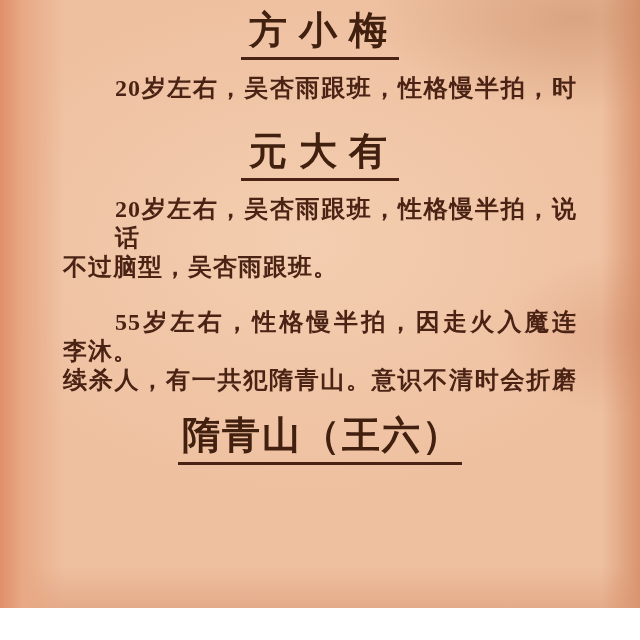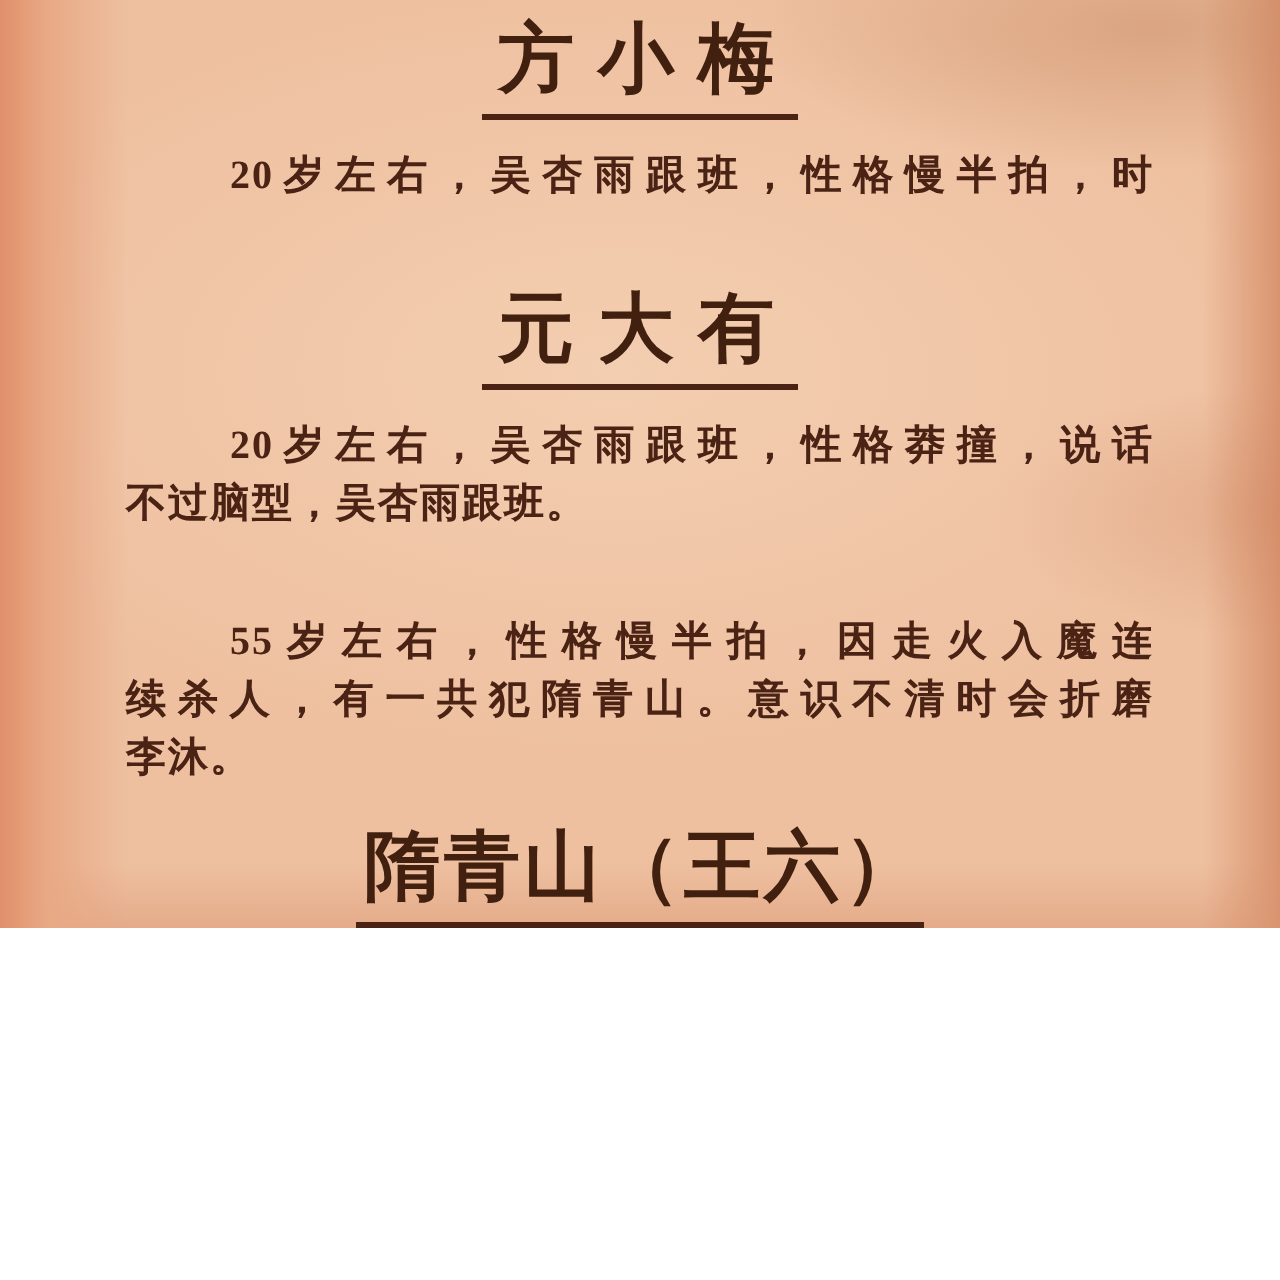--- a/index.html
+++ b/index.html
@@ -2,21 +2,21 @@
 <html><head>
 <meta charset="utf-8">
 <style>
   html, body { margin: 0; padding: 0; }
   body {
     width: 640px; height: 640px; overflow: hidden;
     font-family: "Liberation Serif", serif;
   }
   .canvas {
     position: relative;
-    width: 640px; height: 464px;
+    width: 640px; height: 608px;
     overflow: hidden;
     background:
       radial-gradient(45% 22% at 90% 3%, rgba(198,136,98,0.50), rgba(198,136,98,0) 70%),
       radial-gradient(30% 18% at 100% 55%, rgba(205,130,95,0.35), rgba(205,130,95,0) 75%),
       linear-gradient(90deg, #e0906a 0%, #e8a884 3.5%, rgba(240,195,164,0) 10%),
       linear-gradient(270deg, #d9946f 0%, rgba(240,195,164,0) 6%),
       linear-gradient(0deg, rgba(214,140,104,0.40) 0%, rgba(214,140,104,0) 7%),
       radial-gradient(80% 60% at 48% 40%, rgba(250,222,196,0.45), rgba(250,222,196,0) 70%),
       #eec0a0;
   }
@@ -32,25 +32,25 @@
     font-size: 38px;
     line-height: 44px;
     font-weight: 700;
     color: #42200f;
     letter-spacing: 12px;
     padding: 0 0 5px 8px;
     border-bottom: 3px solid #4a2315;
     white-space: nowrap;
   }
   .h.tight { letter-spacing: 2px; padding-left: 4px; }
-  .section + .section { margin-top: 40px; }
+  .section + .section { margin-top: 26px; }
   #section-4 { margin-top: 18px; }
   .para { margin: 0; }
   .line {
-    font-size: 20px;
+    font-size: 24px;
     line-height: 29px;
     font-weight: 600;
     letter-spacing: 1px;
     white-space: normal;
   }
   .line.justify { text-align: justify; text-align-last: justify; }
   .line.first { padding-left: 52px; }
 </style>
 </head>
 <body>
@@ -65,30 +65,30 @@
       <div class="para">
         <div class="line first justify">20岁左右，吴杏雨跟班，性格慢半拍，时</div>
       </div>
     </div>
 
     <div class="section" id="section-2">
       <div class="h-wrap">
         <span class="h">元大有</span>
       </div>
       <div class="para">
-        <div class="line first justify">20岁左右，吴杏雨跟班，性格莽撞，说话</div>
+        <div class="line first justify">20岁左右，吴杏雨跟班，性格慢半拍，说话</div>
         <div class="line">不过脑型，吴杏雨跟班。</div>
       </div>
     </div>
 
     <div class="section" id="section-3">
       <div class="para">
         <div class="line first justify">55岁左右，性格慢半拍，因走火入魔连</div>
+        <div class="line">李沐。</div>
         <div class="line justify">续杀人，有一共犯隋青山。意识不清时会折磨</div>
-        <div class="line">李沐。</div>
       </div>
     </div>
 
     <div class="section" id="section-4">
       <div class="h-wrap">
         <span class="h tight">隋青山（王六）</span>
       </div>
 
     </div>
 

